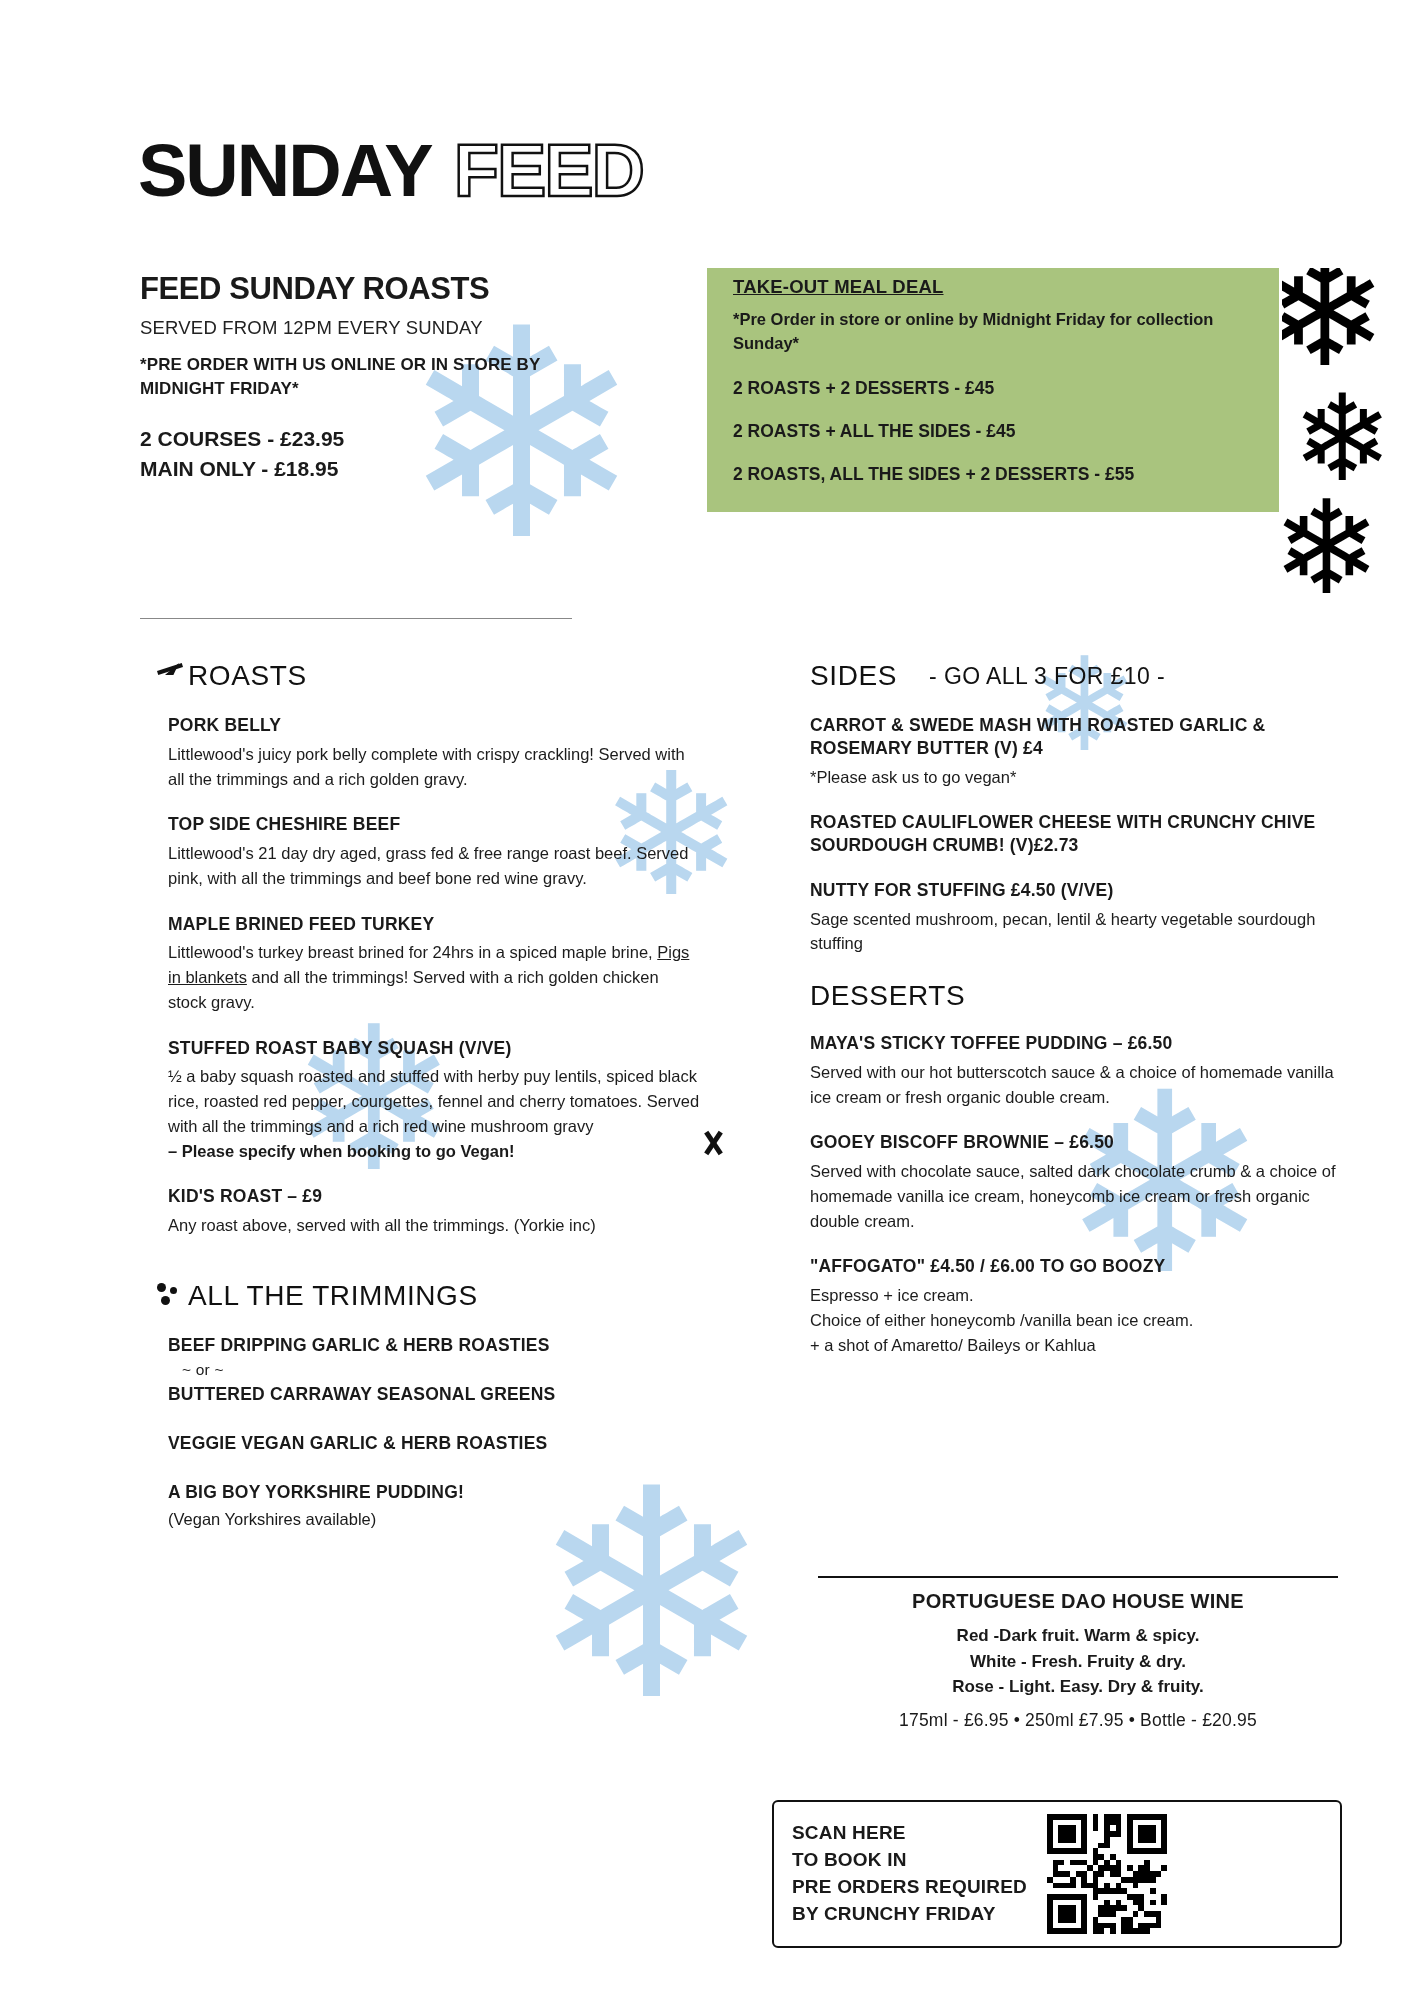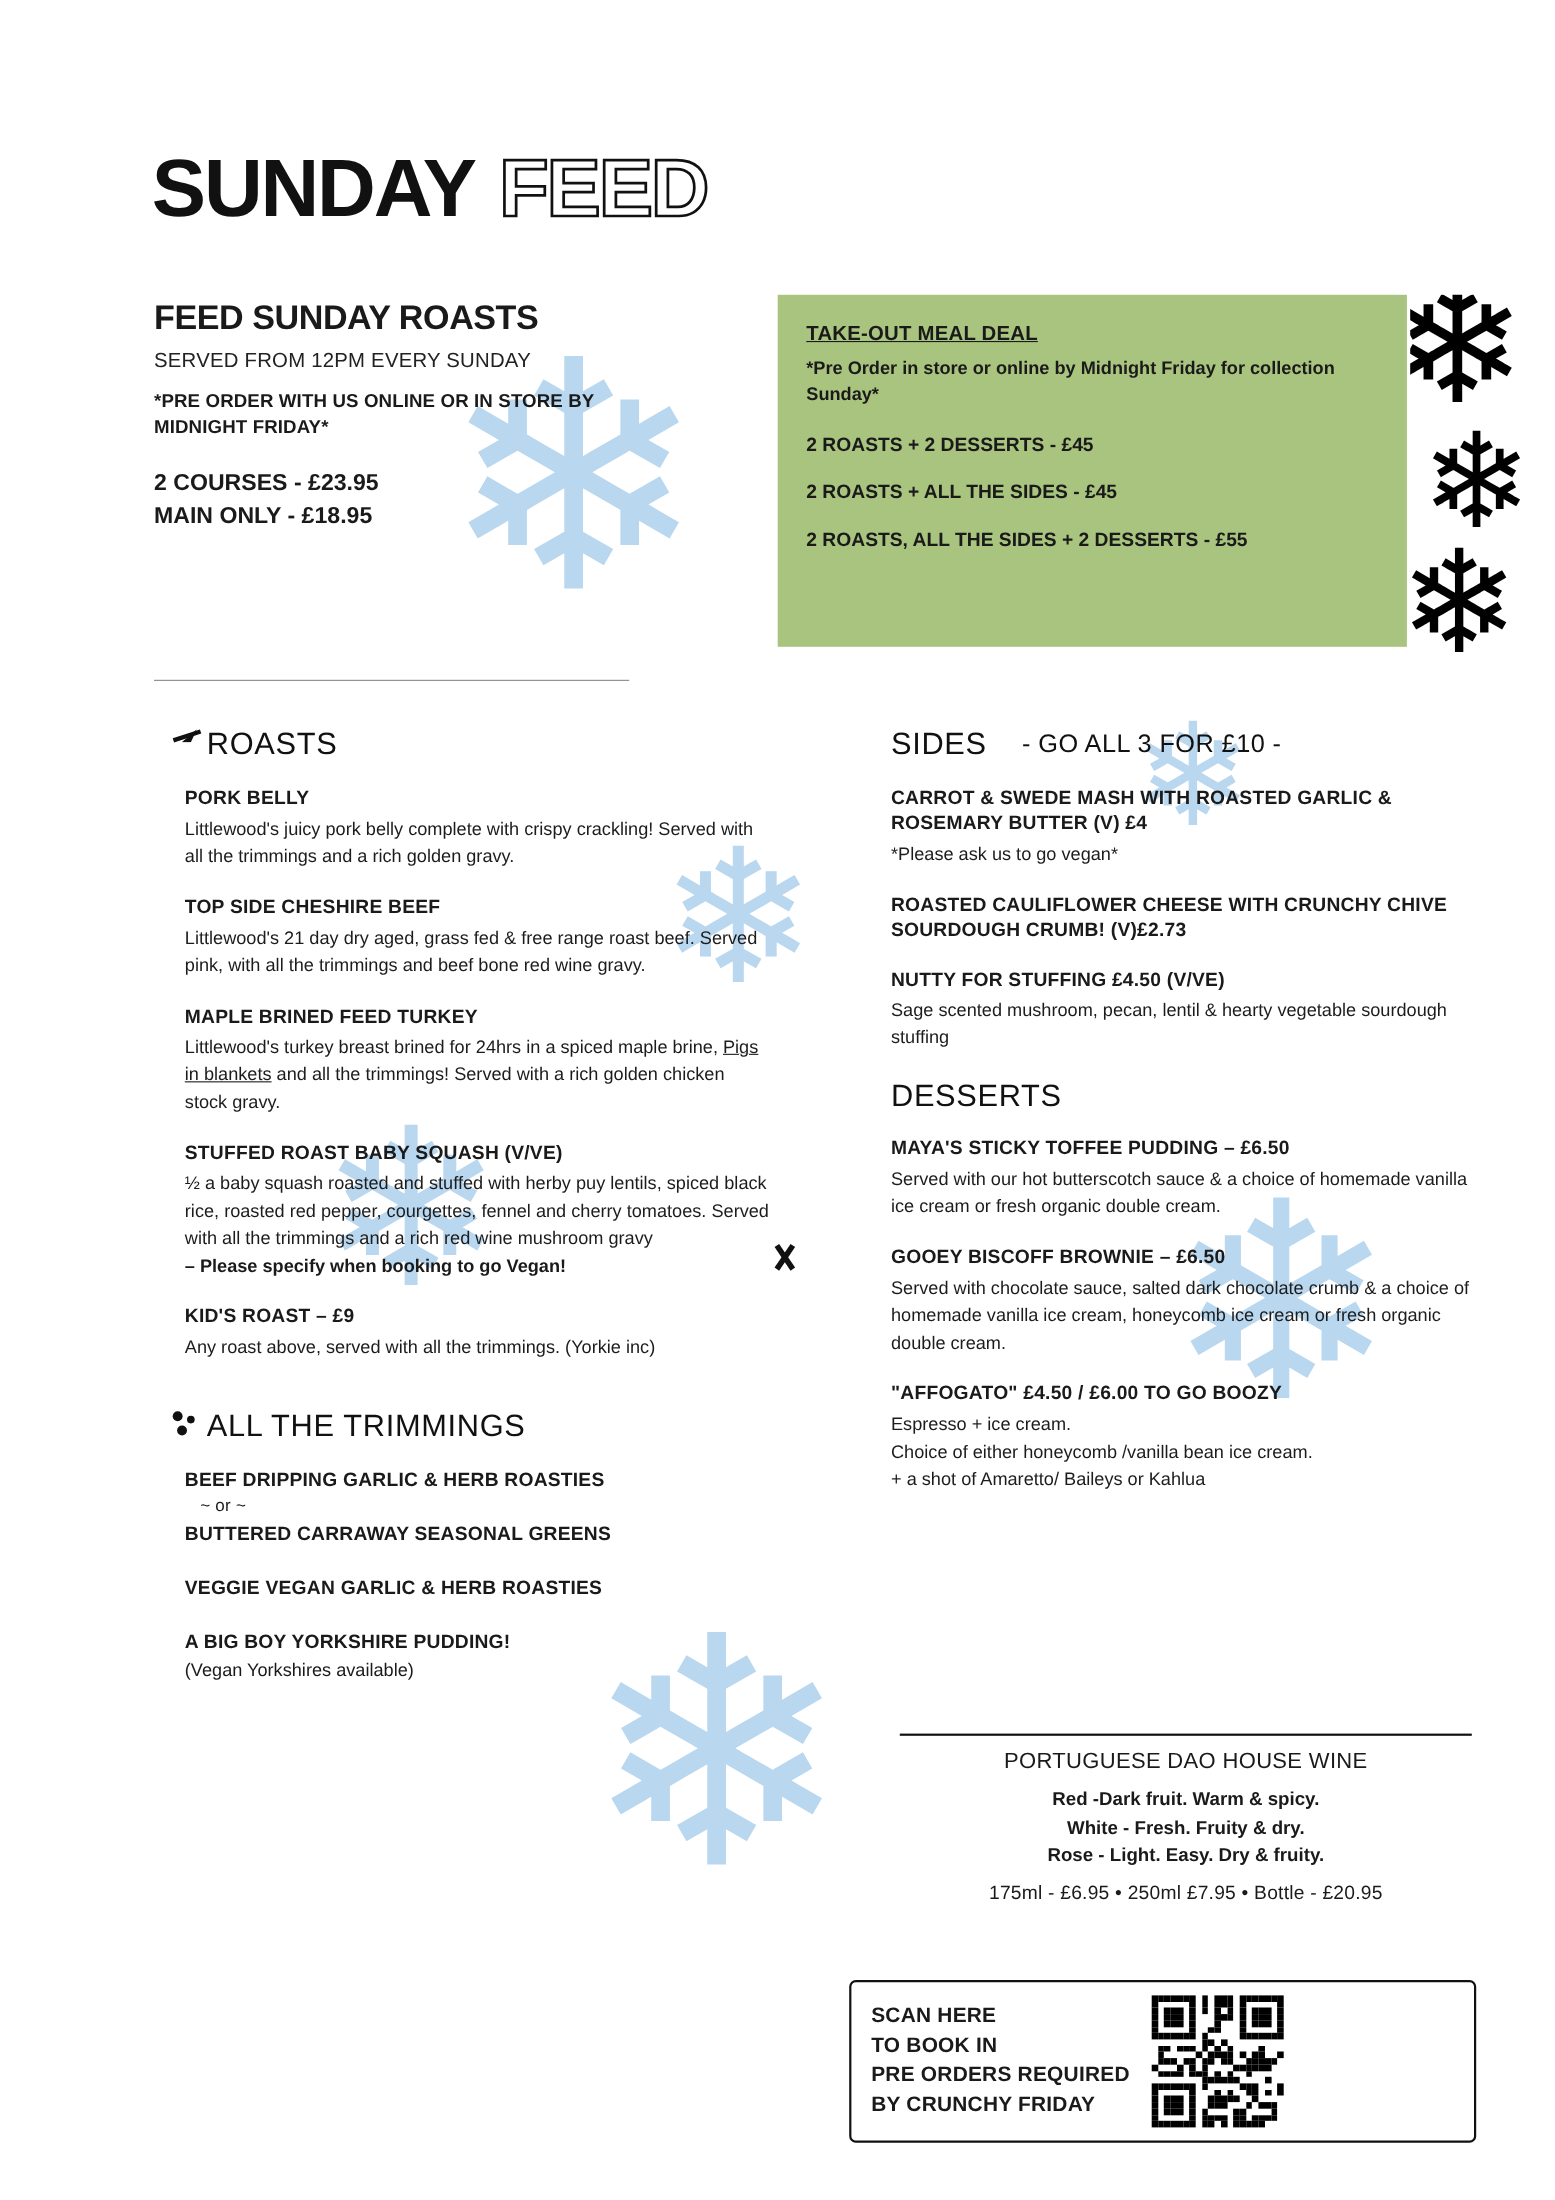--- a/index.html
+++ b/index.html
@@ -96,23 +96,23 @@
     height: 1px;
     background: #888;
   }
 
   
   .green-panel {
     position: absolute;
     left: 707px;
     top: 268px;
     width: 572px;
-    height: 320px;
+    height: 244px;
     background: #a9c47e;
-    padding: 24px 26px 0 26px;
+    padding: 8px 26px 0 26px;
     box-sizing: border-box;
   }
   .green-panel .gp-title {
     font-size: 18.5px;
     font-weight: bold;
     text-decoration: underline;
     letter-spacing: 0.2px;
   }
   .green-panel .gp-sub {
     margin-top: 10px;
@@ -219,21 +219,21 @@
     text-align: center;
   }
   .wine-rule {
     width: 100%;
     height: 2px;
     background: #111;
     margin-bottom: 12px;
   }
   .wine-title {
     font-size: 20px;
-    font-weight: normal;
+    font-weight: bold;
     letter-spacing: 0.3px;
     margin-bottom: 10px;
   }
   .wine-line {
     font-size: 17px;
     font-weight: bold;
     line-height: 1.5;
   }
   .wine-prices {
     margin-top: 10px;

